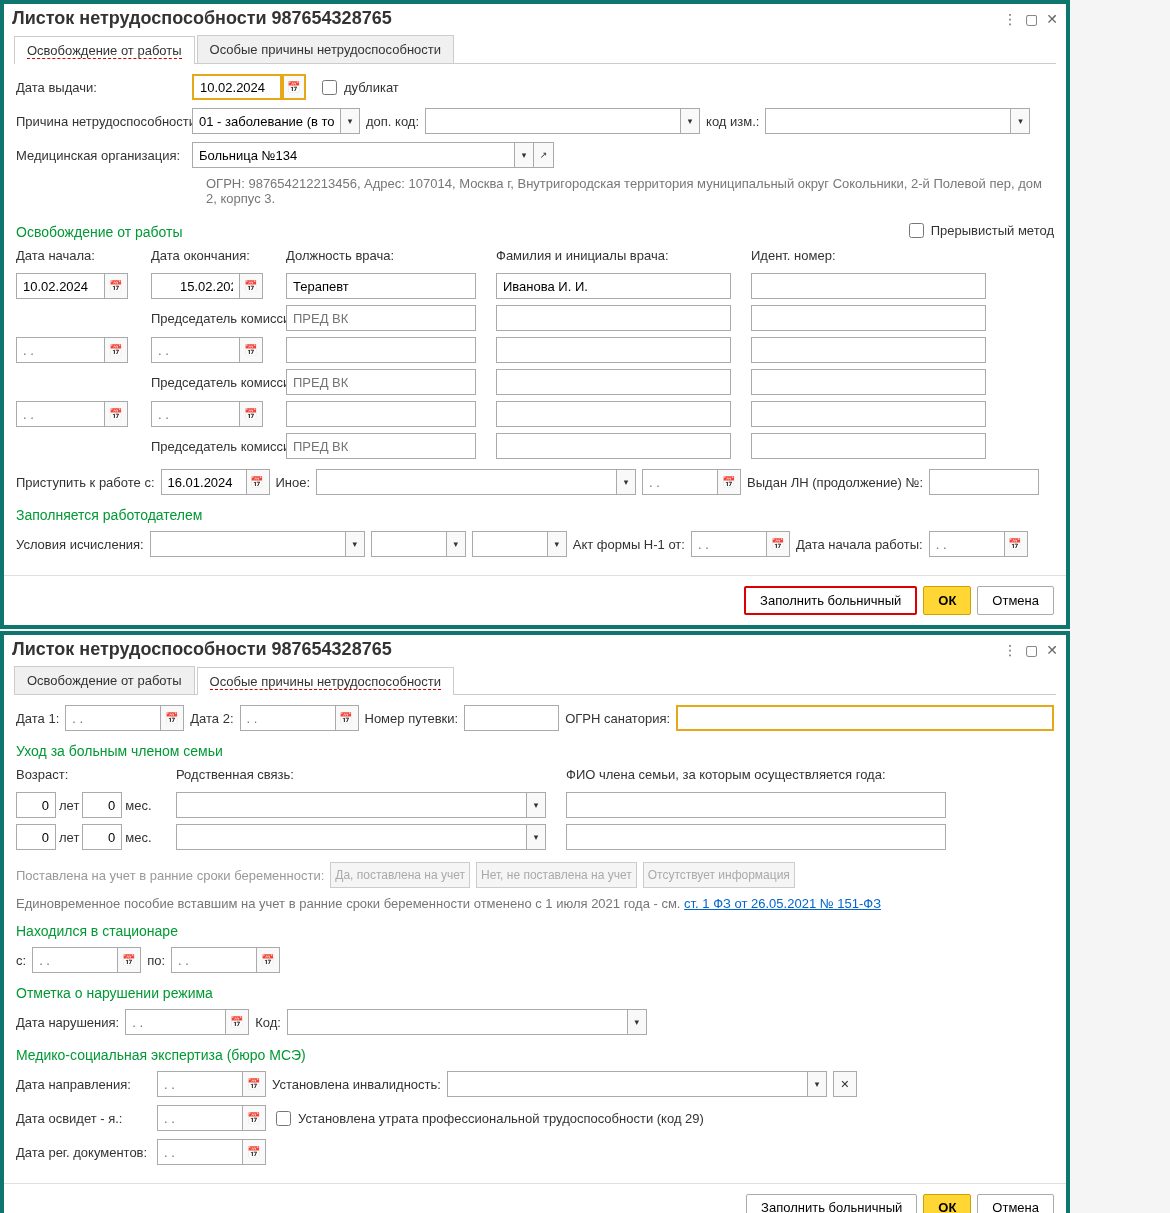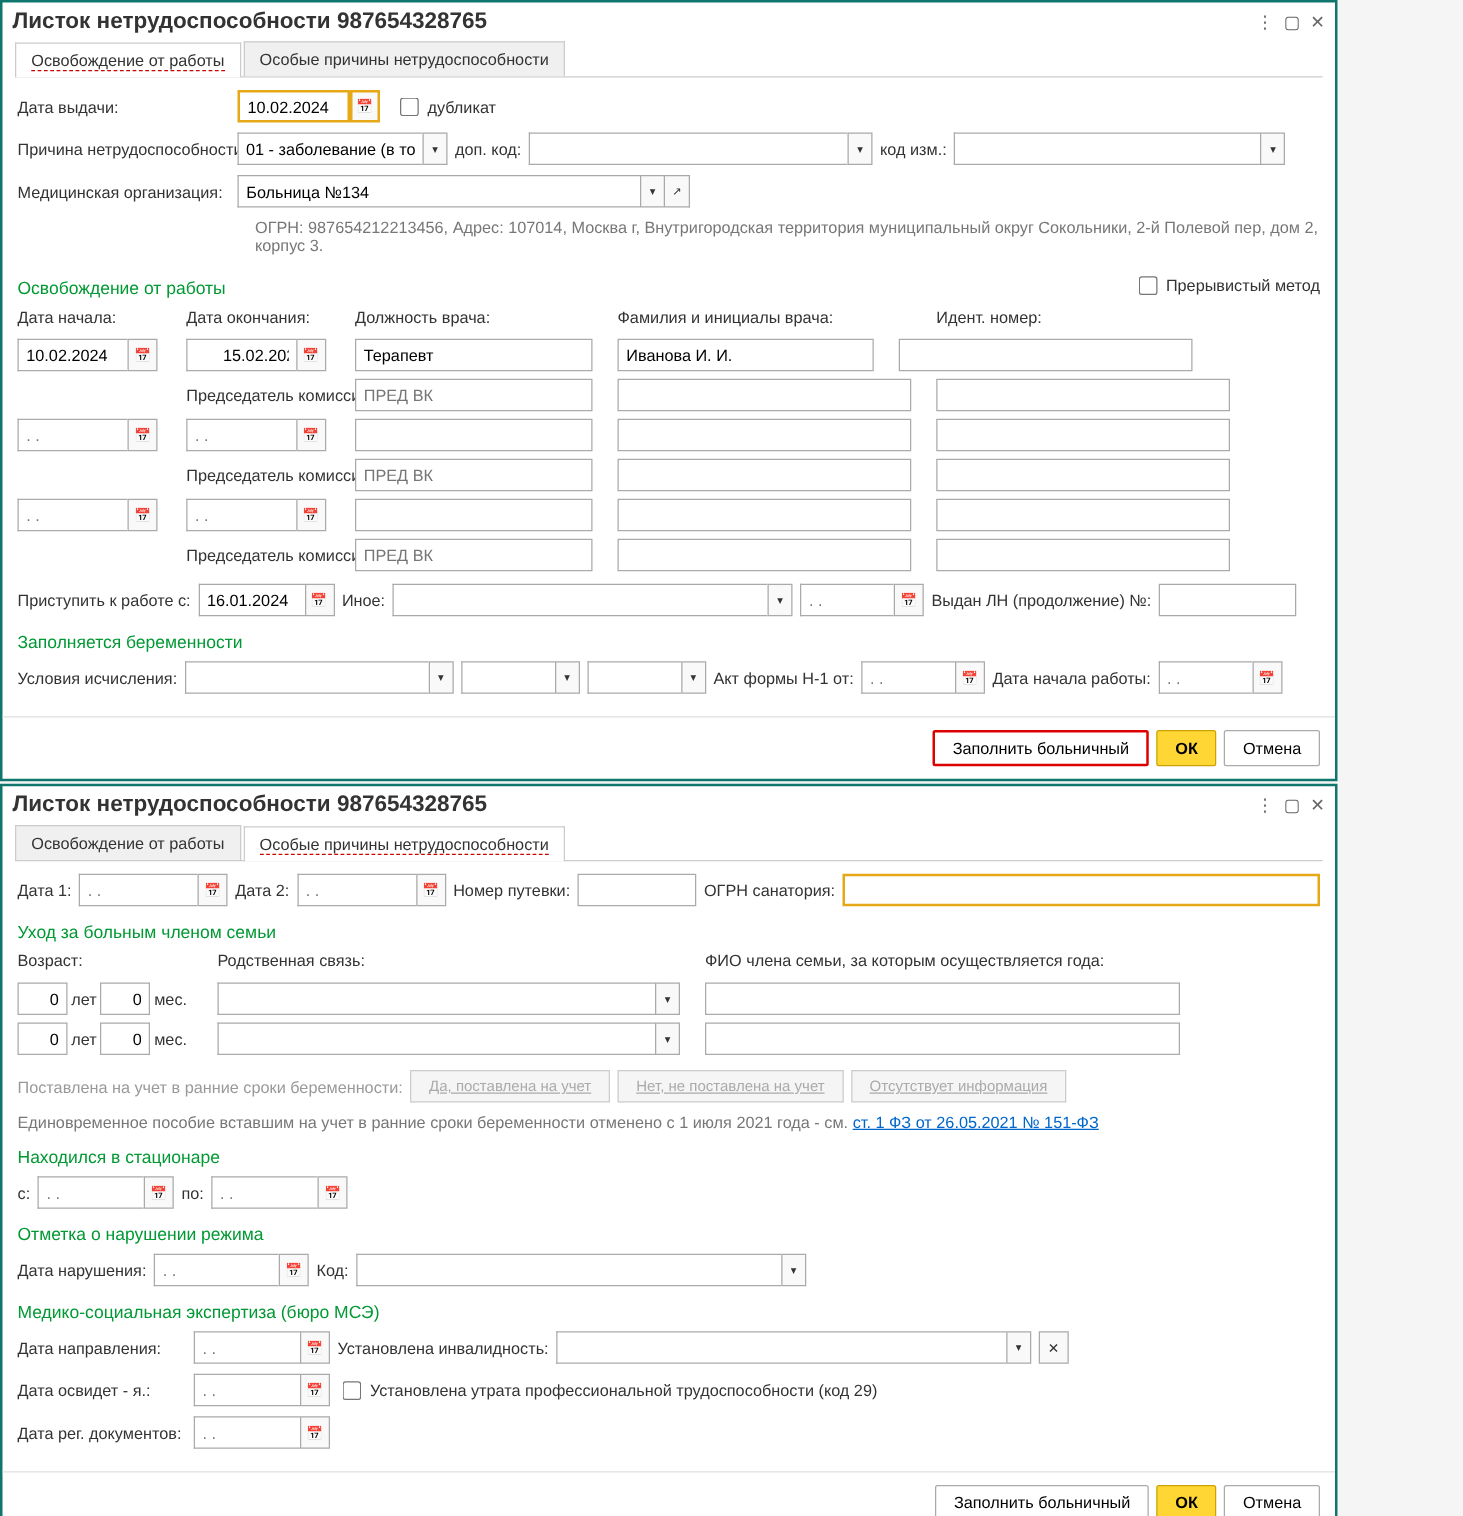--- a/index.html
+++ b/index.html
@@ -1,17 +1,17 @@
 <!DOCTYPE html>
 <html><head>
 <meta charset="utf-8">
 <style>
   * { box-sizing: border-box; font-family: Arial, sans-serif; }
   body { margin: 0; padding: 0; background: #f5f5f5; font-size: 13px; color: #333; }
-  .window { background: #fff; border: 2px solid #0f766e; margin: 0 0 2px 0; width: 1070px; }
+  .window { background: #fff; border: 4px solid #0f766e; margin: 0 0 2px 0; width: 1070px; }
   .title-bar { display: flex; align-items: center; padding: 4px 8px; }
   .title-bar h1 { font-size: 18px; font-weight: bold; margin: 0; flex: 1; }
   .title-icons { display: flex; gap: 8px; }
   .title-icons span { cursor: pointer; font-size: 14px; color: #666; }
   .tabs { display: flex; border-bottom: 1px solid #ccc; margin: 2px 10px 0 10px; }
   .tab { padding: 6px 12px; border: 1px solid #ccc; border-bottom: none; background: #f0f0f0; margin-right: 2px; cursor: pointer; font-size: 13px; }
   .tab.active { background: #fff; position: relative; top: 1px; }
   .tab.active .tab-label { border-bottom: 1px dashed #c00; }
   .content { padding: 10px 12px; }
   .row { display: flex; align-items: center; margin-bottom: 8px; gap: 6px; }
@@ -29,21 +29,21 @@
   .grid-row { display: flex; gap: 20px; margin-bottom: 6px; align-items: center; }
   .placeholder { color: #bbb; }
   .checkbox-wrap { display: flex; align-items: center; gap: 4px; }
   .checkbox-wrap input { width: 15px; height: 15px; }
   .ogrn-info { color: #777; font-size: 13px; margin: 6px 0 6px 190px; }
   .footer { display: flex; justify-content: flex-end; gap: 6px; padding: 10px 12px; border-top: 1px solid #e0e0e0; }
   .btn { padding: 5px 14px; border: 1px solid #aaa; background: #fff; cursor: pointer; font-size: 13px; border-radius: 2px; }
   .btn-yellow { background: #ffd633; border-color: #cca300; font-weight: bold; }
   .btn-highlight { border: 2px solid #d00; }
   .small-num { width: 40px; text-align: right; }
-  .disabled-btn { padding: 5px 14px; border: 1px solid #ccc; background: #f5f5f5; color: #aaa; font-size: 12px; text-decoration: underline; }
+  .disabled-btn { padding: 5px 4px; border: 1px solid #ccc; background: #f5f5f5; color: #aaa; font-size: 12px; }
   .info-text { color: #777; font-size: 13px; }
   .link { color: #0066cc; text-decoration: underline; cursor:pointer; }
   .clear-btn { width:24px; height:26px; border:1px solid #aaa; background:#f9f9f9; display:flex; align-items:center; justify-content:center; cursor:pointer; font-size:11px;}
 </style>
 </head>
 <body>
 
 <div class="window">
   <div class="title-bar">
     <h1>Листок нетрудоспособности 987654328765</h1>
@@ -115,21 +115,21 @@
     <div class="grid-row">
       <div class="date-input" style="width:115px">
           <input type="text" style="width: 88px;" value="10.02.2024">
           <div class="date-btn">📅</div>
         </div>
       <div class="date-input" style="width:115px">
           <input type="text" style="width: 88px; padding-left: 28px;" value="15.02.2024">
           <div class="date-btn">📅</div>
         </div>
       <input type="text" style="width: 190px;" value="Терапевт">
-      <input type="text" style="width: 205px;" value="Иванова И. И.">
+      <input type="text" style="width: 235px;" value="Иванова И. И.">
       <input type="text" style="width: 235px;">
     </div>
     <div class="grid-row">
       <div style="width:115px"></div>
       <div style="width:115px;text-align:right" class="label">Председатель комиссии:</div>
       <input type="text" style="width: 190px;" class="placeholder" placeholder="ПРЕД ВК">
       <input type="text" style="width: 235px;">
       <input type="text" style="width: 235px;">
     </div>
 
@@ -187,21 +187,21 @@
           <div class="dd-btn">▾</div>
         </div>
       <div class="date-input">
           <input type="text" style="width: 75px;" placeholder=". .">
           <div class="date-btn">📅</div>
         </div>
       <span class="label">Выдан ЛН (продолжение) №:</span>
       <input type="text" style="width: 110px;">
     </div>
 
-    <div class="section-title">Заполняется беременности</div>
+    <div class="section-title">Заполняется работодателем</div>
     <div class="row">
       <span class="label">Условия исчисления:</span>
       <div class="select-wrap">
           <input type="text" style="width: 195px;">
           <div class="dd-btn">▾</div>
         </div>
       <div class="select-wrap">
           <input type="text" style="width: 75px;">
           <div class="dd-btn">▾</div>
         </div>

